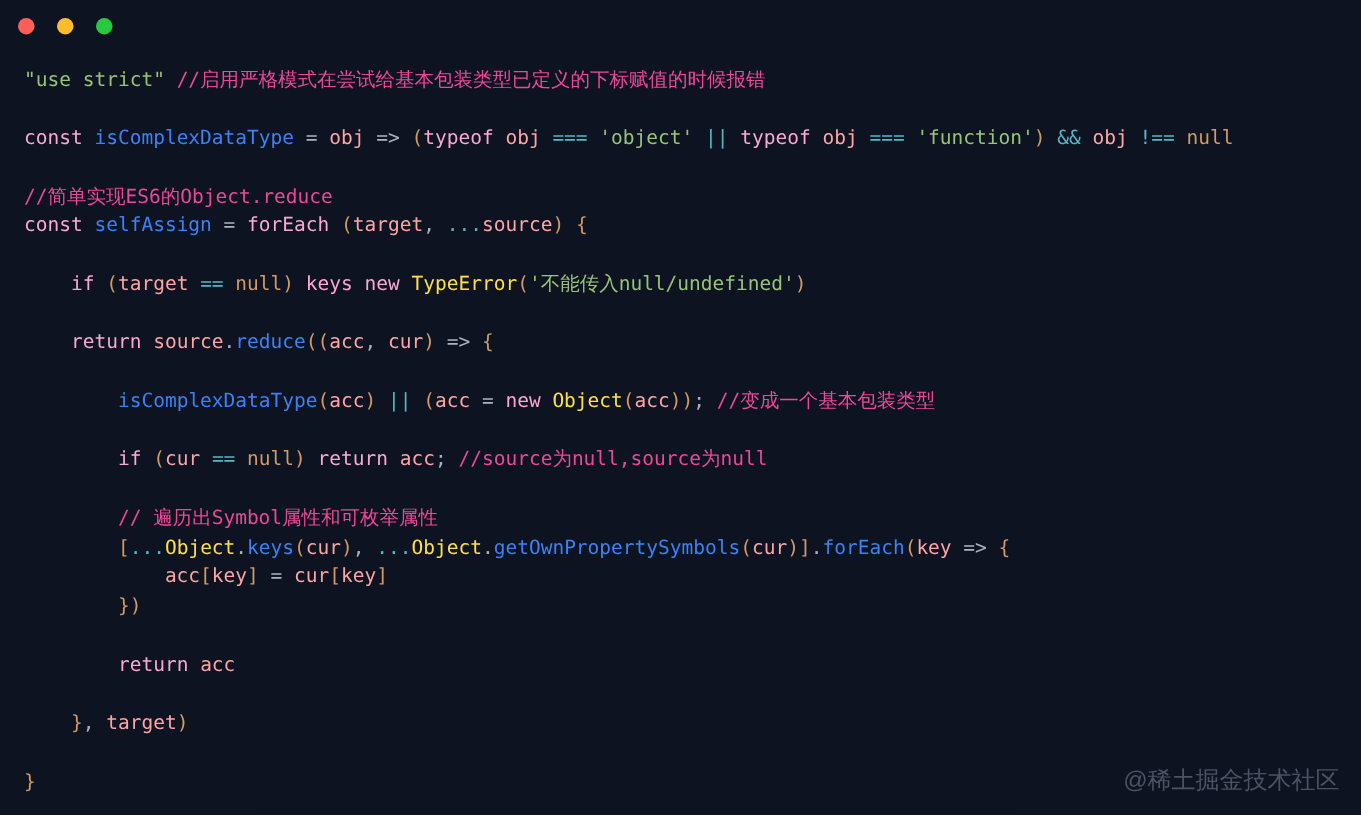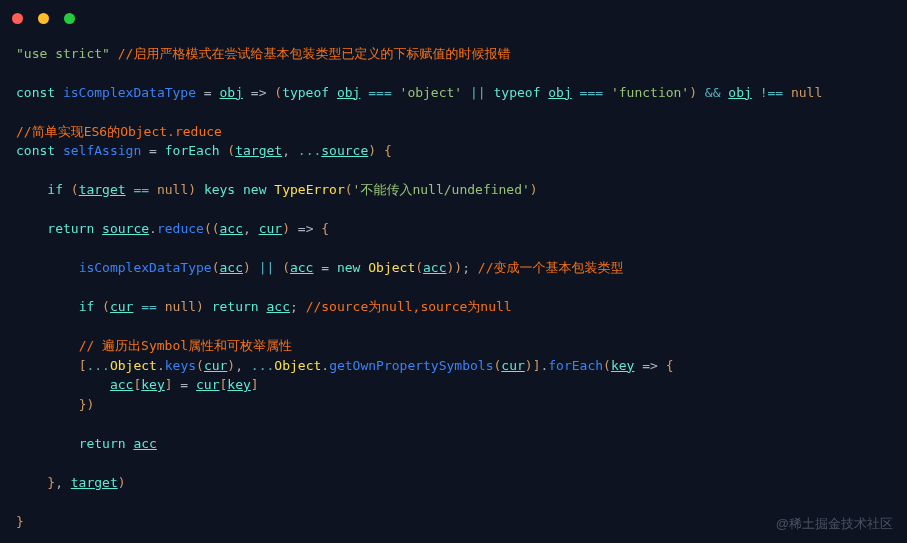--- a/index.html
+++ b/index.html
@@ -20,34 +20,34 @@
   }
   .dot { display:inline-block; width:11px; height:11px; border-radius:50%; margin-right:7px; }
   .dot.red { background:#ff5f56; }
   .dot.yellow { background:#ffbd2e; }
   .dot.green { background:#27c93f; }
   .code {
     padding: 10px 16px 10px 16px;
     white-space: pre;
   }
   .str { color:#98c379; }
-  .com { color:#f97316; font-style: normal; text-align: right; }
-  .kw  { color:#5eead4; }
+  .com { color:#ec4899; font-style: normal; text-align: right; }
+  .kw  { color:#f9a8d4; }
   .fn  { color:#3b82f6; }
   .var { color:#fde047; }
-  .id  { color:#5eead4;text-decoration:underline; }
+  .id  { color:#fca5a5; }
   .op  { color:#56b6c2; }
   .pn  { color:#d19a66; }
   .wt  { color:#abb2bf; }
   .watermark {
     position:absolute;
     bottom:10px;
     right:14px;
     color:#4b5263;
-    font-size:13px;
+    font-size:16px;
     font-family: sans-serif;
   }
 </style>
 </head>
 <body>
 
 <div class="titlebar">
   <span class="dot red"></span>
   <span class="dot yellow"></span>
   <span class="dot green"></span>

